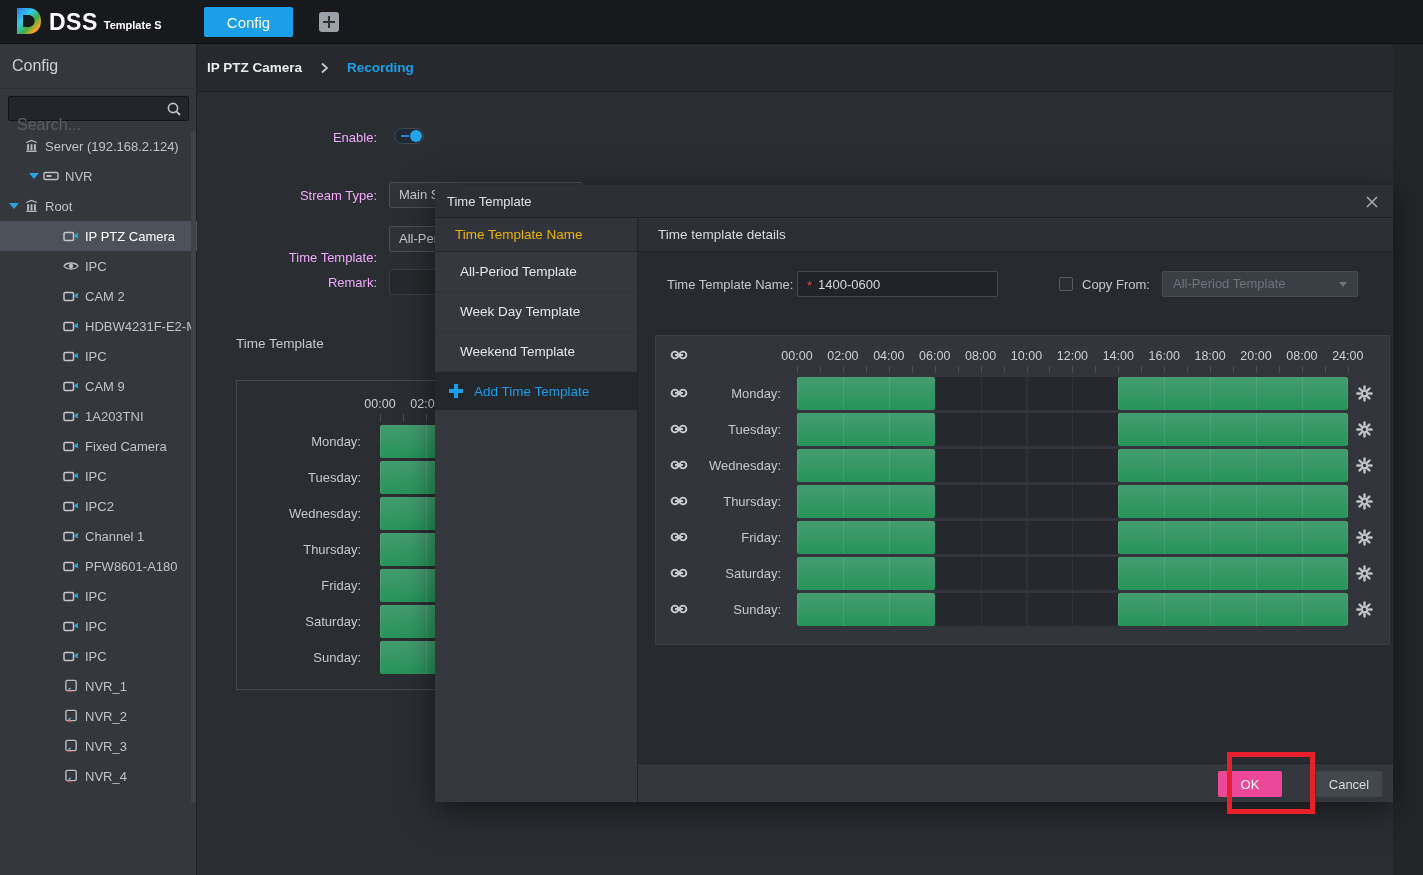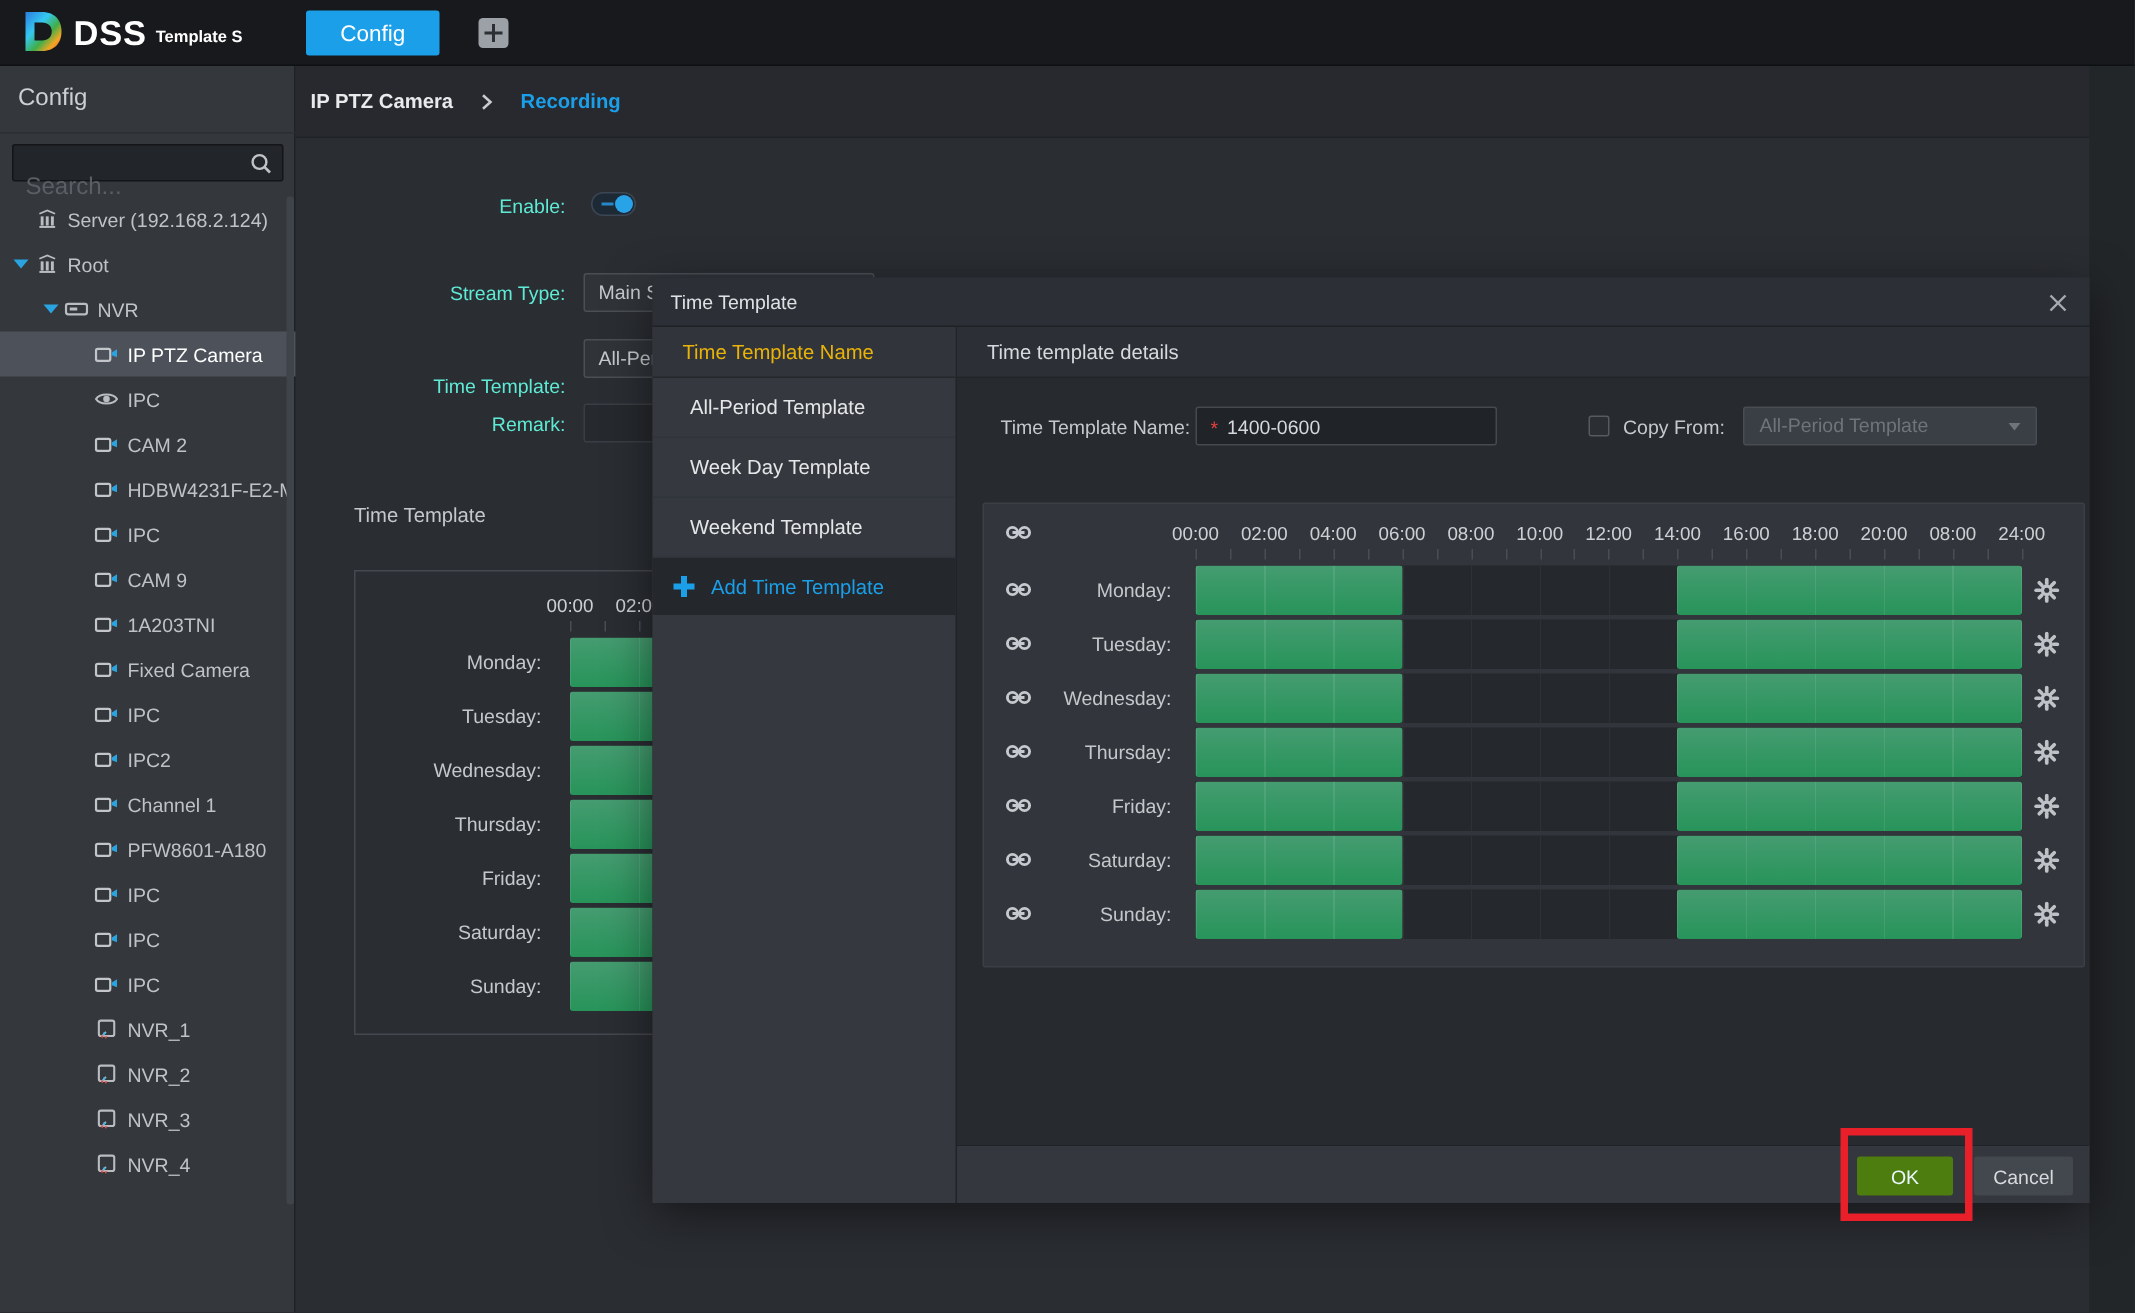--- a/index.html
+++ b/index.html
@@ -48,21 +48,21 @@
 
   
   .main { position:absolute; left:197px; top:44px; width:1196px; height:831px; background:#2a2d32; z-index:1; }
   .right-strip { position:absolute; left:1393px; top:44px; width:30px; height:831px; background:#232629; z-index:1; }
   .breadcrumb { position:absolute; left:0; top:0; width:1196px; height:48px; background:#27292e;
                 border-bottom:1px solid #1f2226; display:flex; align-items:center; padding-left:10px; }
   .crumb-parent { color:#e8eaec; font-weight:bold; font-size:13.5px; }
   .crumb-chev { margin:0 18px; display:flex; }
   .crumb-current { color:#1a9fe8; font-weight:bold; font-size:13.5px; cursor:pointer; }
 
-  .form-label { position:absolute; left:20px; width:160px; text-align:right; color:#5eead4; font-size:13px; }
+  .form-label { position:absolute; left:20px; width:160px; text-align:right; color:#f0abfc; font-size:13px; }
   .toggle { position:absolute; left:197px; top:84px; width:30px; height:16px; background:#1d2935;
             border:1px solid #3d4654; border-radius:8px; cursor:pointer; }
   .toggle::before { content:""; position:absolute; left:6px; top:6px; width:8px; height:2px; background:#2887c9; }
   .toggle::after { content:""; position:absolute; right:1px; top:1px; width:12px; height:12px;
             border-radius:50%; background:#29a3e8; }
   .dropdown, .text-input { position:absolute; left:192px; width:194px; height:26px; border-radius:2px;
             font-size:13px; color:#c7cacd; line-height:24px; padding-left:9px; cursor:pointer; }
   .dropdown { background:#303439; border:1px solid #4b4f55; }
   .dropdown .caret { position:absolute; right:9px; top:10px; border-left:4.5px solid transparent;
             border-right:4.5px solid transparent; border-top:5px solid #9ba0a5; }
@@ -119,21 +119,21 @@
            border:1px solid #484c53; border-radius:2px; color:#6f747b; font-size:13px; line-height:24px;
            padding-left:10px; cursor:default; }
   .copy-dropdown .caret { position:absolute; right:10px; top:10px; border-left:4.5px solid transparent;
            border-right:4.5px solid transparent; border-top:5px solid #6f747b; }
   .modal-sched { left:17px; top:83px; width:735px; height:310px; background:#32353b;
            border:1px solid #3c3f45; border-radius:2px; }
   .modal-footer { position:absolute; left:203px; top:578px; width:755px; height:39px; background:#34373d;
            border-top:1px solid #202327; }
   .btn { position:absolute; top:7px; height:26px; border-radius:2px; font-size:13px;
          display:flex; align-items:center; justify-content:center; cursor:pointer; }
-  .btn-ok { left:600px; width:64px; background:#4d7c0f; color:#eaf6fd; }
+  .btn-ok { left:580px; width:64px; background:#ec4899; color:#eaf6fd; }
   .btn-cancel { left:678px; width:66px; background:#43474e; color:#d7dadc; }
 
   .annotation-rect { position:absolute; left:1227px; top:752px; width:88px; height:62px;
            border:5px solid #e9202a; z-index:50; pointer-events:none; }
 </style>
 </head>
 <body>
 
 <div class="topbar">
   <div class="logo">
@@ -176,42 +176,42 @@
           <svg width="15" height="14" viewBox="0 0 16 16">
             <path d="M2 4 L8 1.5 L14 4" fill="none" stroke="#b9bdc2" stroke-width="1.4"></path>
             <rect x="3" y="6" width="2.2" height="7" fill="#b9bdc2"></rect>
             <rect x="6.9" y="6" width="2.2" height="7" fill="#b9bdc2"></rect>
             <rect x="10.8" y="6" width="2.2" height="7" fill="#b9bdc2"></rect>
             <rect x="2" y="13.3" width="12" height="1.5" fill="#b9bdc2"></rect>
           </svg>
         </span>
         <span class="tree-label">Server (192.168.2.124)</span>
       </div>
+      <div class="tree-row" style="padding-left: 26px;">
+        <span class="tree-arrow show"></span>
+        <span class="tree-icon">
+          <svg width="16" height="12" viewBox="0 0 16 12">
+            <rect x="1" y="2.5" width="14" height="7" rx="1.5" fill="none" stroke="#b9bdc2" stroke-width="1.5"></rect>
+            <rect x="3.5" y="5" width="5" height="2" fill="#b9bdc2"></rect>
+          </svg>
+        </span>
+        <span class="tree-label">NVR</span>
+      </div>
       <div class="tree-row" style="padding-left: 6px;">
         <span class="tree-arrow show"></span>
         <span class="tree-icon">
           <svg width="15" height="14" viewBox="0 0 16 16">
             <path d="M2 4 L8 1.5 L14 4" fill="none" stroke="#b9bdc2" stroke-width="1.4"></path>
             <rect x="3" y="6" width="2.2" height="7" fill="#b9bdc2"></rect>
             <rect x="6.9" y="6" width="2.2" height="7" fill="#b9bdc2"></rect>
             <rect x="10.8" y="6" width="2.2" height="7" fill="#b9bdc2"></rect>
             <rect x="2" y="13.3" width="12" height="1.5" fill="#b9bdc2"></rect>
           </svg>
         </span>
         <span class="tree-label">Root</span>
-      </div>
-      <div class="tree-row" style="padding-left: 26px;">
-        <span class="tree-arrow show"></span>
-        <span class="tree-icon">
-          <svg width="16" height="12" viewBox="0 0 16 12">
-            <rect x="1" y="2.5" width="14" height="7" rx="1.5" fill="none" stroke="#b9bdc2" stroke-width="1.5"></rect>
-            <rect x="3.5" y="5" width="5" height="2" fill="#b9bdc2"></rect>
-          </svg>
-        </span>
-        <span class="tree-label">NVR</span>
       </div>
       <div class="tree-row selected" style="padding-left: 46px;">
         <span class="tree-arrow"></span>
         <span class="tree-icon">
           <svg width="16" height="13" viewBox="0 0 16 13">
             <rect x="1" y="2.5" width="9.5" height="8" rx="1.2" fill="none" stroke="#c2c6ca" stroke-width="1.5"></rect>
             <path d="M11.5 5 L15 2.8 L15 8.2 L11.5 6.8 Z" fill="#2aa4e0"></path>
           </svg>
         </span>
         <span class="tree-label">IP PTZ Camera</span>

